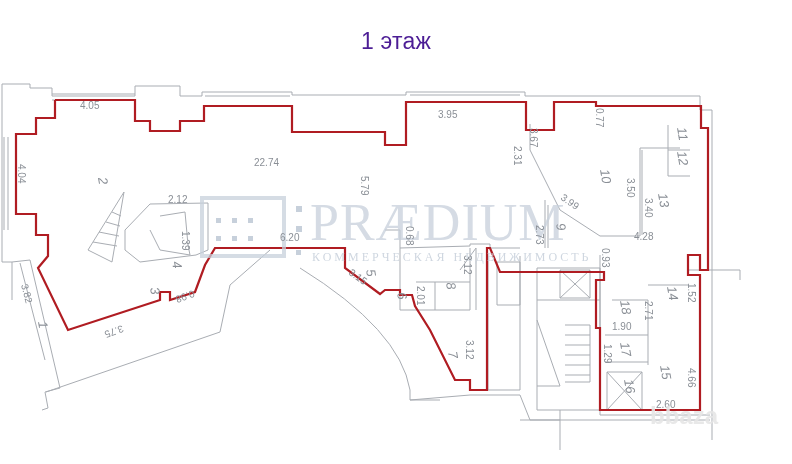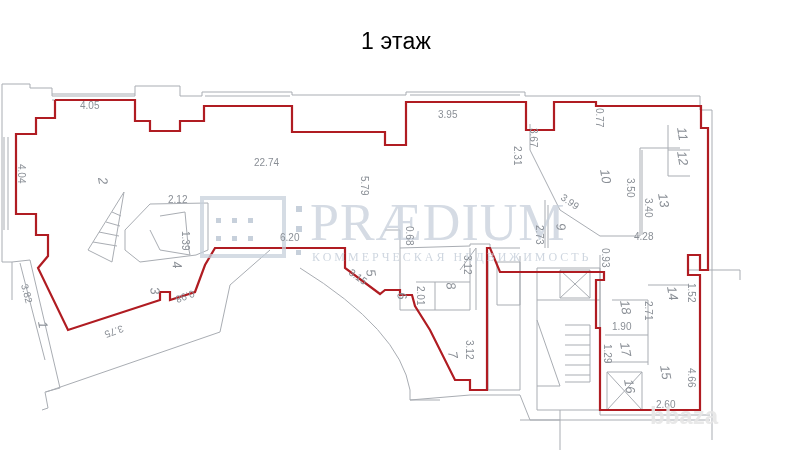--- a/index.html
+++ b/index.html
@@ -1,17 +1,17 @@
 <!DOCTYPE html>
 <html><head>
 <meta charset="utf-8">
 <style>
   html, body { margin:0; padding:0; background:#ffffff; }
   body { width:792px; height:464px; overflow:hidden; position:relative; font-family:"Liberation Sans", sans-serif; }
-  .title { position:absolute; left:0; width:792px; top:28px; text-align:center; font-size:23px; color:#000000; letter-spacing:0.2px; }
+  .title { position:absolute; left:0; width:792px; top:28px; text-align:center; font-size:23px; color:#4c1d95; letter-spacing:0.2px; }
   #plan { position:absolute; left:0; top:0; }
   .dim { font-family:"Liberation Sans", sans-serif; font-size:10px; fill:#8a8f96; }
   .room { font-family:"Liberation Sans", sans-serif; font-size:13px; fill:#8a8f96; font-style:italic; }
   .wm-main { font-family:"Liberation Serif", serif; font-size:52px; fill:#c7d0db; opacity:0.75; letter-spacing:1px; }
   .wm-sub { font-family:"Liberation Serif", serif; font-size:12px; fill:#c7d0db; opacity:0.85; letter-spacing:3px; }
   .wm-baza { font-family:"Liberation Sans", sans-serif; font-size:24px; font-weight:bold; fill:#e6e6e6; opacity:0.9; }
 </style>
 </head>
 <body>
 

